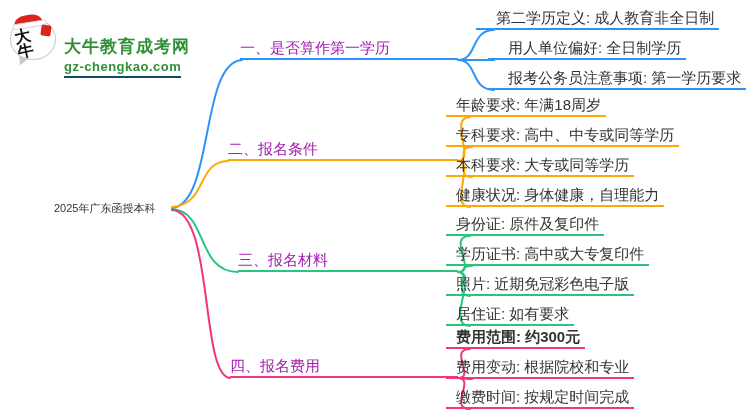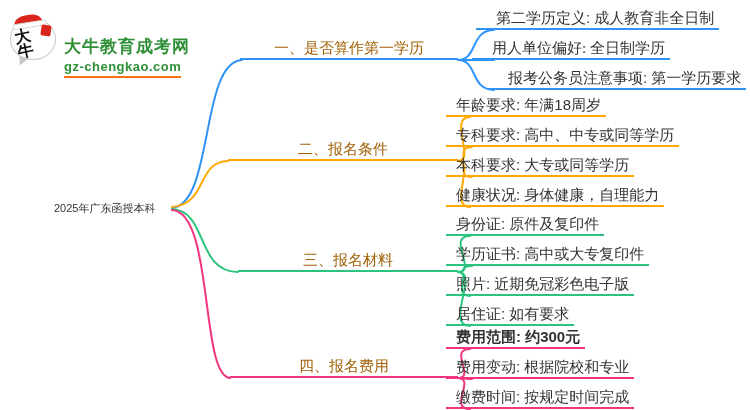--- a/index.html
+++ b/index.html
@@ -19,26 +19,26 @@
     border-left:3px solid transparent;border-right:7px solid transparent;border-top:9px solid #c9c9c9;transform:rotate(14deg);}
   .cap{position:absolute;left:3px;top:-4px;width:28px;height:11px;background:#d9251c;
     border-radius:50% 50% 40% 40%/90% 90% 30% 30%;transform:rotate(-9deg);}
   .cap:after{content:"";position:absolute;left:-2px;bottom:-2px;width:32px;height:4px;background:#fff;border:1px solid #d9d9d9;border-radius:4px;}
   .daniu{position:absolute;left:5px;top:9px;font-size:16px;font-weight:bold;color:#111;
     transform:rotate(-12deg);letter-spacing:-2px;line-height:15px;width:22px;display:inline-block;}
   .seal{position:absolute;right:4px;top:6px;width:10px;height:11px;background:#d9251c;border-radius:2px;transform:rotate(8deg);}
   .brand-col{margin-left:8px;padding-top:3px;}
   .brand-name{font-size:17px;font-weight:bold;color:#2e8f36;letter-spacing:1px;line-height:20px;margin-top:16px;}
   .brand-site{font-size:13px;font-weight:bold;color:#2e8f36;letter-spacing:.5px;line-height:16px;
-    border-bottom:2px solid #f97316;display:inline-block;padding-bottom:1px;}
+    border-bottom:2px solid #0c4a6e;display:inline-block;padding-bottom:1px;}
 
   
   .root{position:absolute;left:14px;top:197px;font-size:11px;line-height:22px;color:#333;white-space:nowrap;margin-left:40px;}
-  .blabel{position:absolute;height:20px;line-height:20px;font-size:15px;text-align:center;
-    color:#a16207;white-space:nowrap;border-bottom:2px solid;}
+  .blabel{position:absolute;height:20px;line-height:20px;font-size:15px;
+    color:#a21caf;white-space:nowrap;border-bottom:2px solid;}
   .leaf{position:absolute;height:20px;line-height:20px;font-size:15px;color:#333;white-space:nowrap;
     border-bottom:2px solid;padding:0 5px 0 10px;}
   .leaf.ind{padding-left:20px;}
   .c1{border-color:#2e93f5;}
   .c2{border-color:#ffa802;}
   .c3{border-color:#2bc47e;}
   .c4{border-color:#f2357e;}
 </style>
 </head>
 <body>
@@ -87,21 +87,21 @@
   </div>
 
   <div class="root">2025年广东函授本科</div>
 
   <div class="blabel c1" style="left:240px;top:38px;width:218px;">一、是否算作第一学历</div>
   <div class="blabel c2" style="left:228px;top:139px;width:230px;">二、报名条件</div>
   <div class="blabel c3" style="left:238px;top:250px;width:220px;">三、报名材料</div>
   <div class="blabel c4" style="left:230px;top:356px;width:228px;">四、报名费用</div>
 
   <div class="leaf ind c1" style="left:476px;top:8px;">第二学历定义: 成人教育非全日制</div>
-  <div class="leaf ind c1" style="left:472px;top:38px;font-family:Liberation Serif, serif;">用人单位偏好: 全日制学历</div>
+  <div class="leaf ind c1" style="left:488px;top:38px;">用人单位偏好: 全日制学历</div>
   <div class="leaf ind c1" style="left:488px;top:68px;">报考公务员注意事项: 第一学历要求</div>
 
   <div class="leaf c2" style="left:446px;top:95px;">年龄要求: 年满18周岁</div>
   <div class="leaf c2" style="left:446px;top:125px;">专科要求: 高中、中专或同等学历</div>
   <div class="leaf c2" style="left:446px;top:155px;">本科要求: 大专或同等学历</div>
   <div class="leaf c2" style="left:446px;top:185px;">健康状况: 身体健康，自理能力</div>
 
   <div class="leaf c3" style="left:446px;top:214px;">身份证: 原件及复印件</div>
   <div class="leaf c3" style="left:446px;top:244px;">学历证书: 高中或大专复印件</div>
   <div class="leaf c3" style="left:446px;top:274px;">照片: 近期免冠彩色电子版</div>

